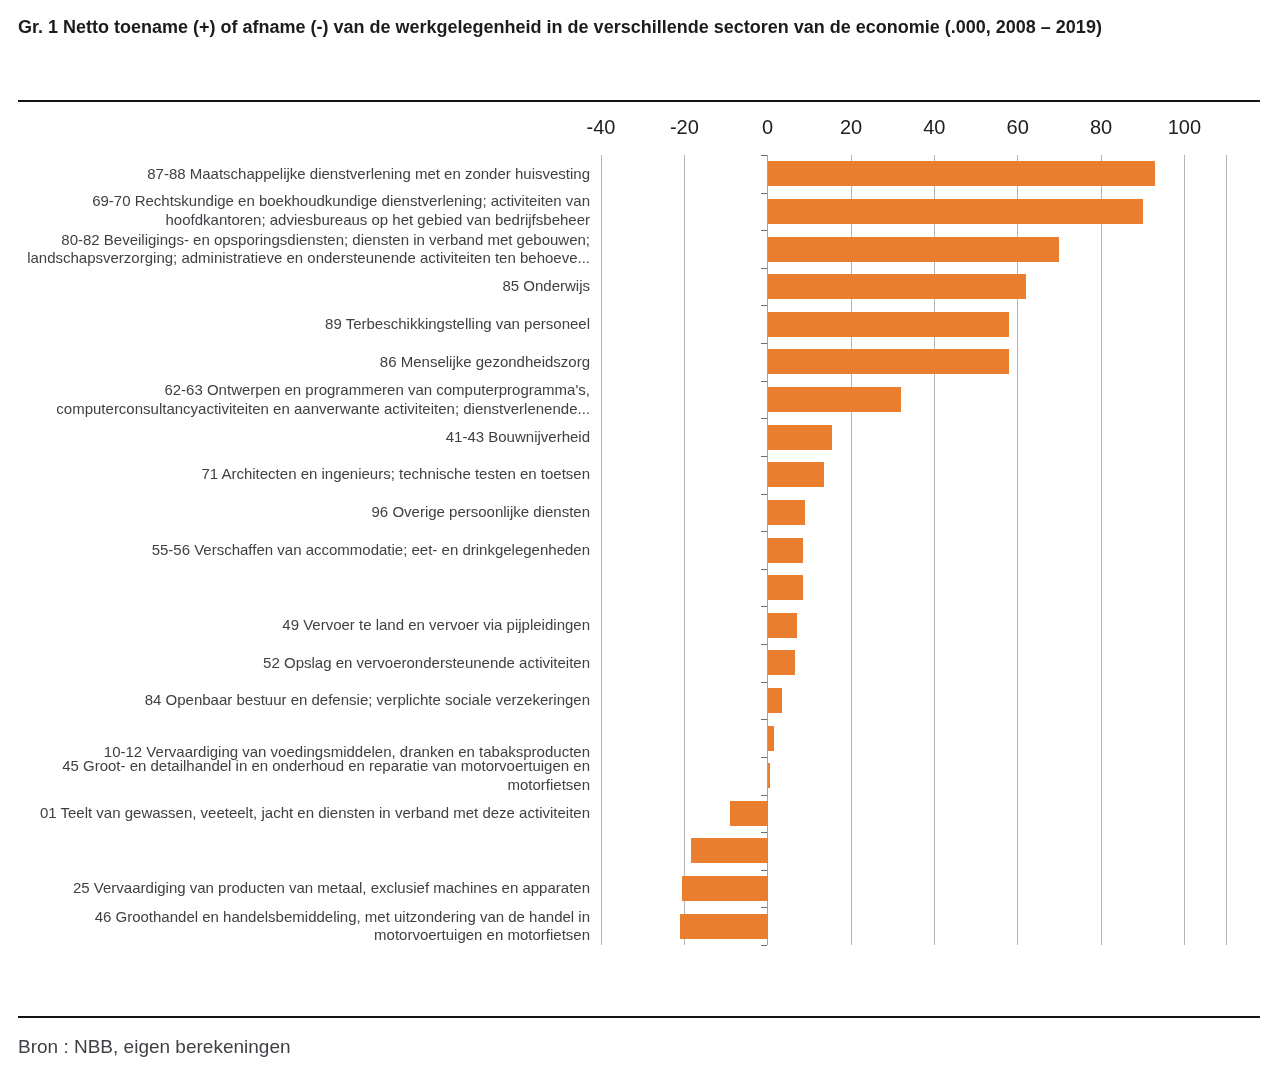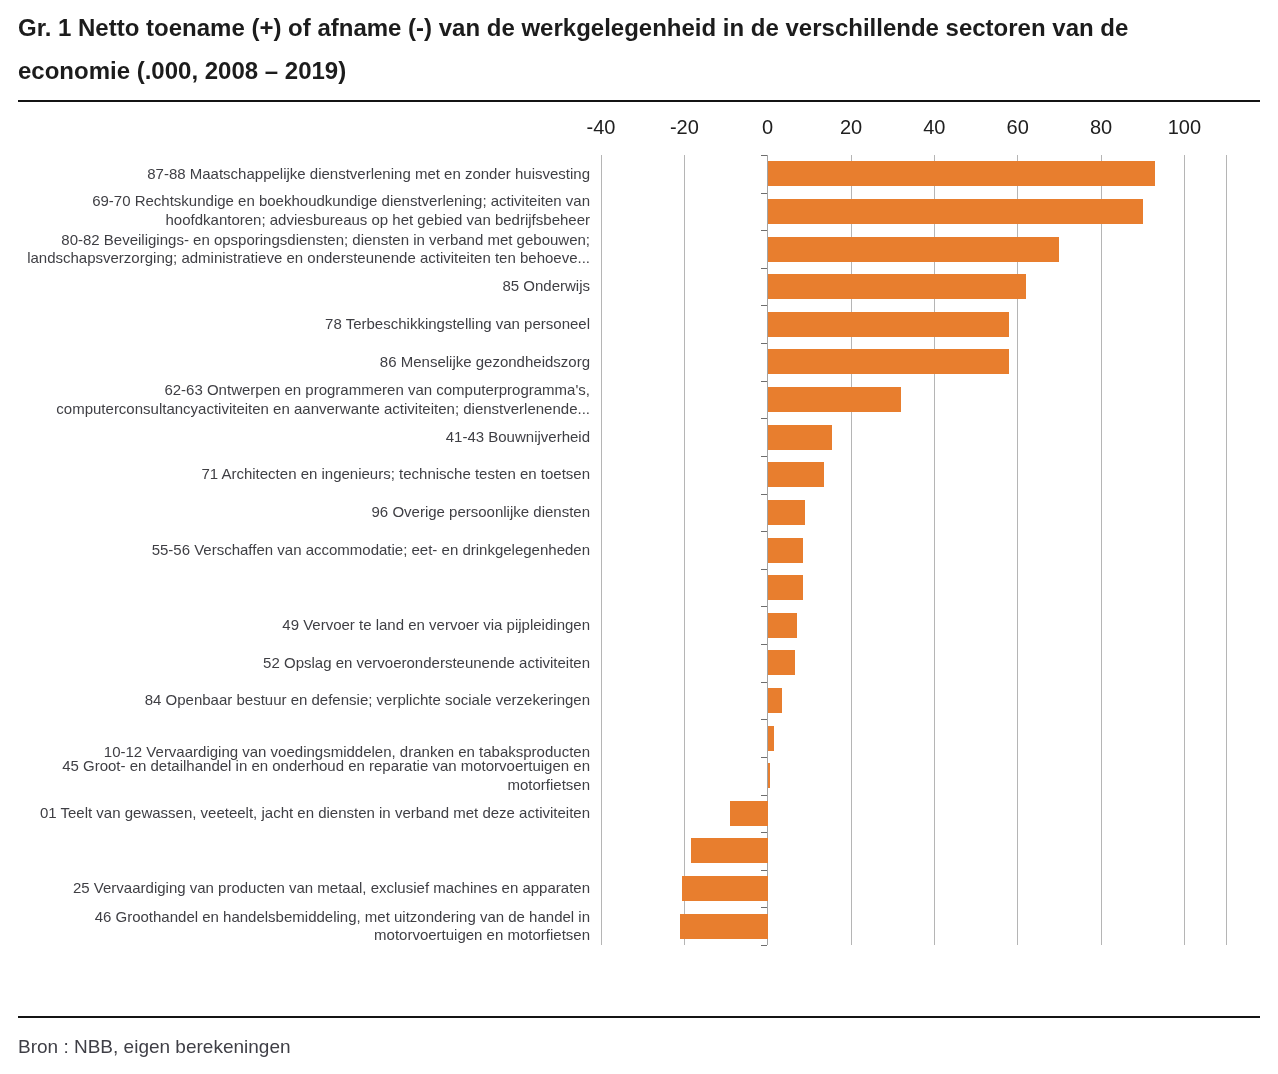--- a/index.html
+++ b/index.html
@@ -1,19 +1,19 @@
 <!DOCTYPE html>
 <html><head>
 <meta charset="utf-8">
 <style>
   html,body{margin:0;padding:0;background:#ffffff;}
   #page{position:relative;width:1278px;height:1074px;background:#ffffff;overflow:hidden;
         font-family:"Liberation Sans", sans-serif;}
   #chart-title{position:absolute;left:18px;top:6px;width:1190px;
-        font-size:24px;font-weight:bold;line-height:43px;color:#1c1c1c;letter-spacing:0px;}
+        font-size:18px;font-weight:bold;line-height:43px;color:#1c1c1c;letter-spacing:0px;}
   #title-rule{position:absolute;left:18px;top:100px;width:1242px;height:2px;background:#141414;}
   .tick-label{position:absolute;top:116px;transform:translateX(-50%);
         font-size:20px;color:#202020;white-space:nowrap;}
   .gridline{position:absolute;width:1px;background:#b5b5b5;}
   .zero-line{position:absolute;width:1px;background:#a3a3a3;}
   .axis-tick{position:absolute;height:1px;width:6px;background:#6e6e6e;}
   .bar{position:absolute;background:#E87E2E;}
   .cat-label{position:absolute;left:15px;width:575px;display:flex;align-items:center;
         justify-content:flex-end;text-align:right;font-size:15px;line-height:18.5px;color:#3f3f44;}
   #bottom-rule{position:absolute;left:18px;top:1016px;width:1242px;height:2px;background:#141414;}
@@ -69,21 +69,21 @@
     <div class="axis-tick" style="left: 761.167px; top: 945px;"></div>
     <div class="bar" title="87-88 Maatschappelijke dienstverlening met en zonder huisvesting: 93" style="left: 767.667px; width: 387.5px; top: 161.31px; height: 25px;"></div>
     <div class="cat-label" style="top: 155px; height: 37.619px;">87-88 Maatschappelijke dienstverlening met en zonder huisvesting</div>
     <div class="bar" title="69-70 Rechtskundige en boekhoudkundige dienstverlening; activiteiten van hoofdkantoren; adviesbureaus op het gebied van bedrijfsbeheer: 90" style="left: 767.667px; width: 375px; top: 198.929px; height: 25px;"></div>
     <div class="cat-label" style="top: 192px; height: 37.619px;">69-70 Rechtskundige en boekhoudkundige dienstverlening; activiteiten van hoofdkantoren; adviesbureaus op het gebied van bedrijfsbeheer</div>
     <div class="bar" title="80-82 Beveiligings- en opsporingsdiensten; diensten in verband met gebouwen; landschapsverzorging; administratieve en ondersteunende activiteiten ten behoeve...: 70" style="left: 767.667px; width: 291.667px; top: 236.548px; height: 25px;"></div>
     <div class="cat-label" style="top: 230.238px; height: 37.619px;">80-82 Beveiligings- en opsporingsdiensten; diensten in verband met gebouwen; landschapsverzorging; administratieve en ondersteunende activiteiten ten behoeve...</div>
     <div class="bar" title="85 Onderwijs: 62" style="left: 767.667px; width: 258.333px; top: 274.167px; height: 25px;"></div>
     <div class="cat-label" style="top: 267.857px; height: 37.619px;">85 Onderwijs</div>
     <div class="bar" title="78 Terbeschikkingstelling van personeel: 58" style="left: 767.667px; width: 241.667px; top: 311.786px; height: 25px;"></div>
-    <div class="cat-label" style="top: 305.476px; height: 37.619px;">78 Terbeschikkingstelling van personeel</div>
+    <div class="cat-label" style="top: 305.476px; height: 37.619px;">89 Terbeschikkingstelling van personeel</div>
     <div class="bar" title="86 Menselijke gezondheidszorg: 58" style="left: 767.667px; width: 241.667px; top: 349.405px; height: 25px;"></div>
     <div class="cat-label" style="top: 343.095px; height: 37.619px;">86 Menselijke gezondheidszorg</div>
     <div class="bar" title="62-63 Ontwerpen en programmeren van computerprogramma's, computerconsultancyactiviteiten en aanverwante activiteiten; dienstverlenende...: 32" style="left: 767.667px; width: 133.333px; top: 387.024px; height: 25px;"></div>
     <div class="cat-label" style="top: 380.714px; height: 37.619px;">62-63 Ontwerpen en programmeren van computerprogramma's, computerconsultancyactiviteiten en aanverwante activiteiten; dienstverlenende...</div>
     <div class="bar" title="41-43 Bouwnijverheid: 15.5" style="left: 767.667px; width: 64.5833px; top: 424.643px; height: 25px;"></div>
     <div class="cat-label" style="top: 418.333px; height: 37.619px;">41-43 Bouwnijverheid</div>
     <div class="bar" title="71 Architecten en ingenieurs; technische testen en toetsen: 13.5" style="left: 767.667px; width: 56.25px; top: 462.262px; height: 25px;"></div>
     <div class="cat-label" style="top: 455.952px; height: 37.619px;">71 Architecten en ingenieurs; technische testen en toetsen</div>
     <div class="bar" title="96 Overige persoonlijke diensten: 9" style="left: 767.667px; width: 37.5px; top: 499.881px; height: 25px;"></div>
     <div class="cat-label" style="top: 493.571px; height: 37.619px;">96 Overige persoonlijke diensten</div>

